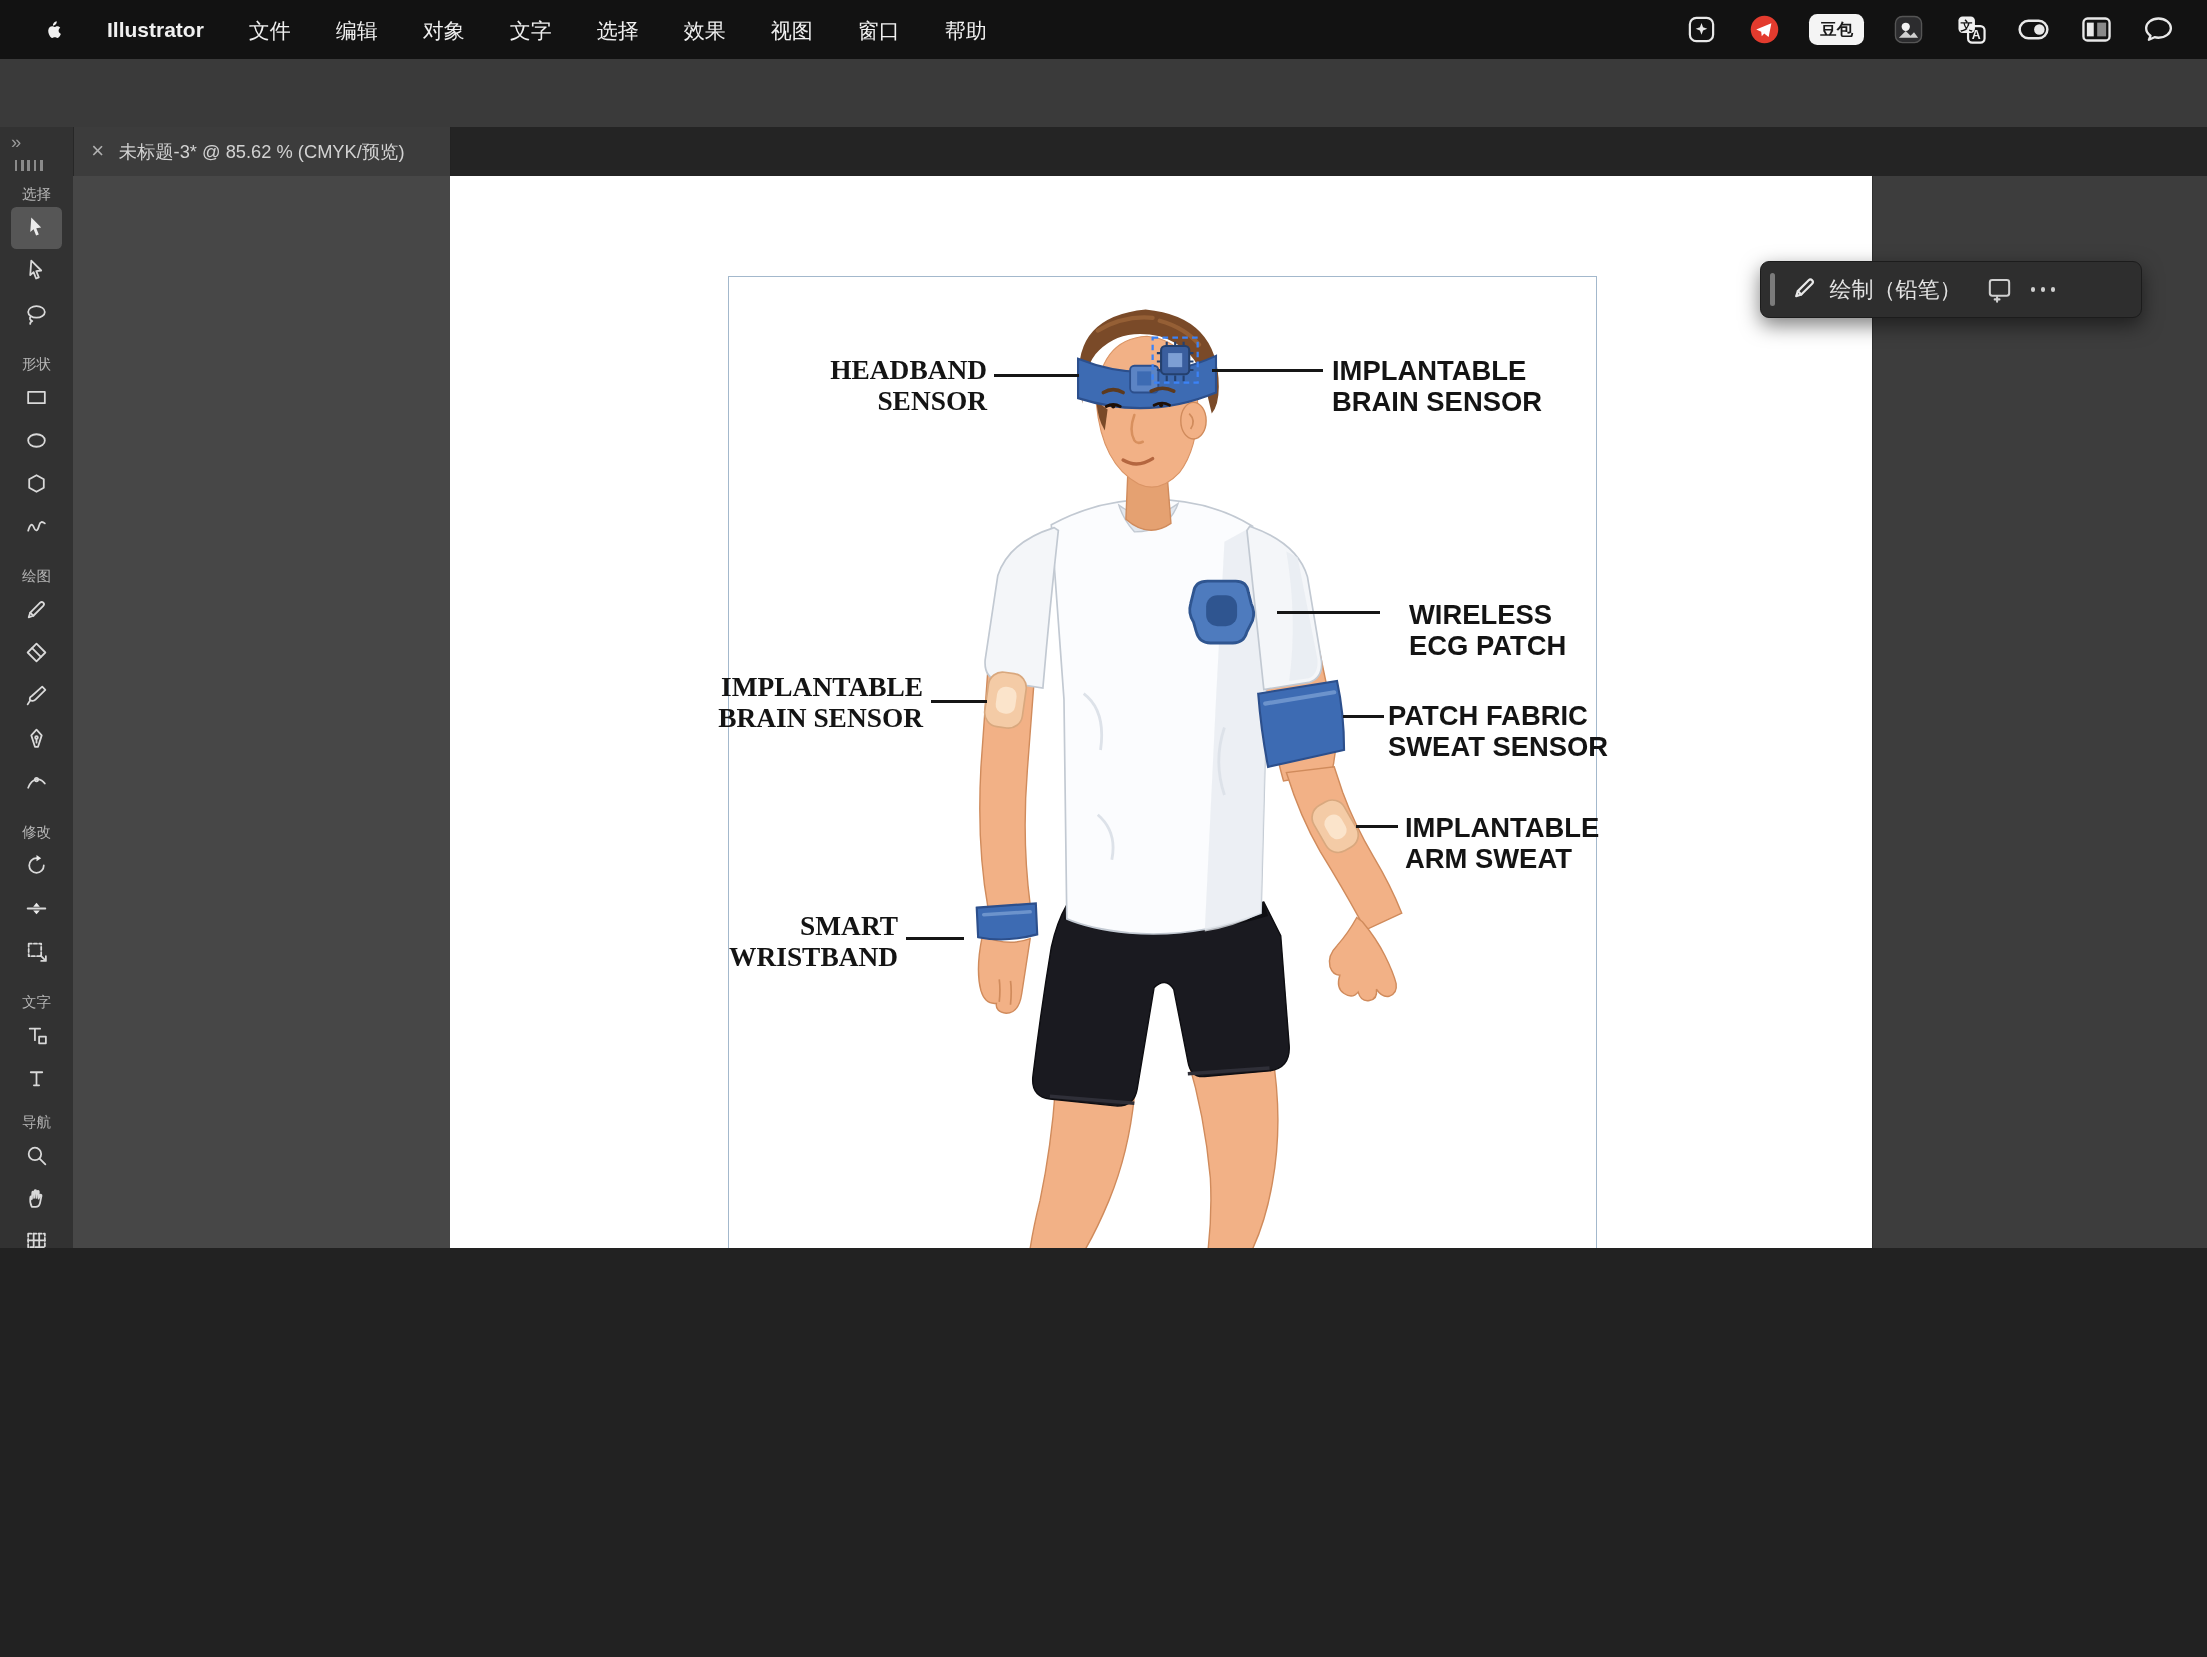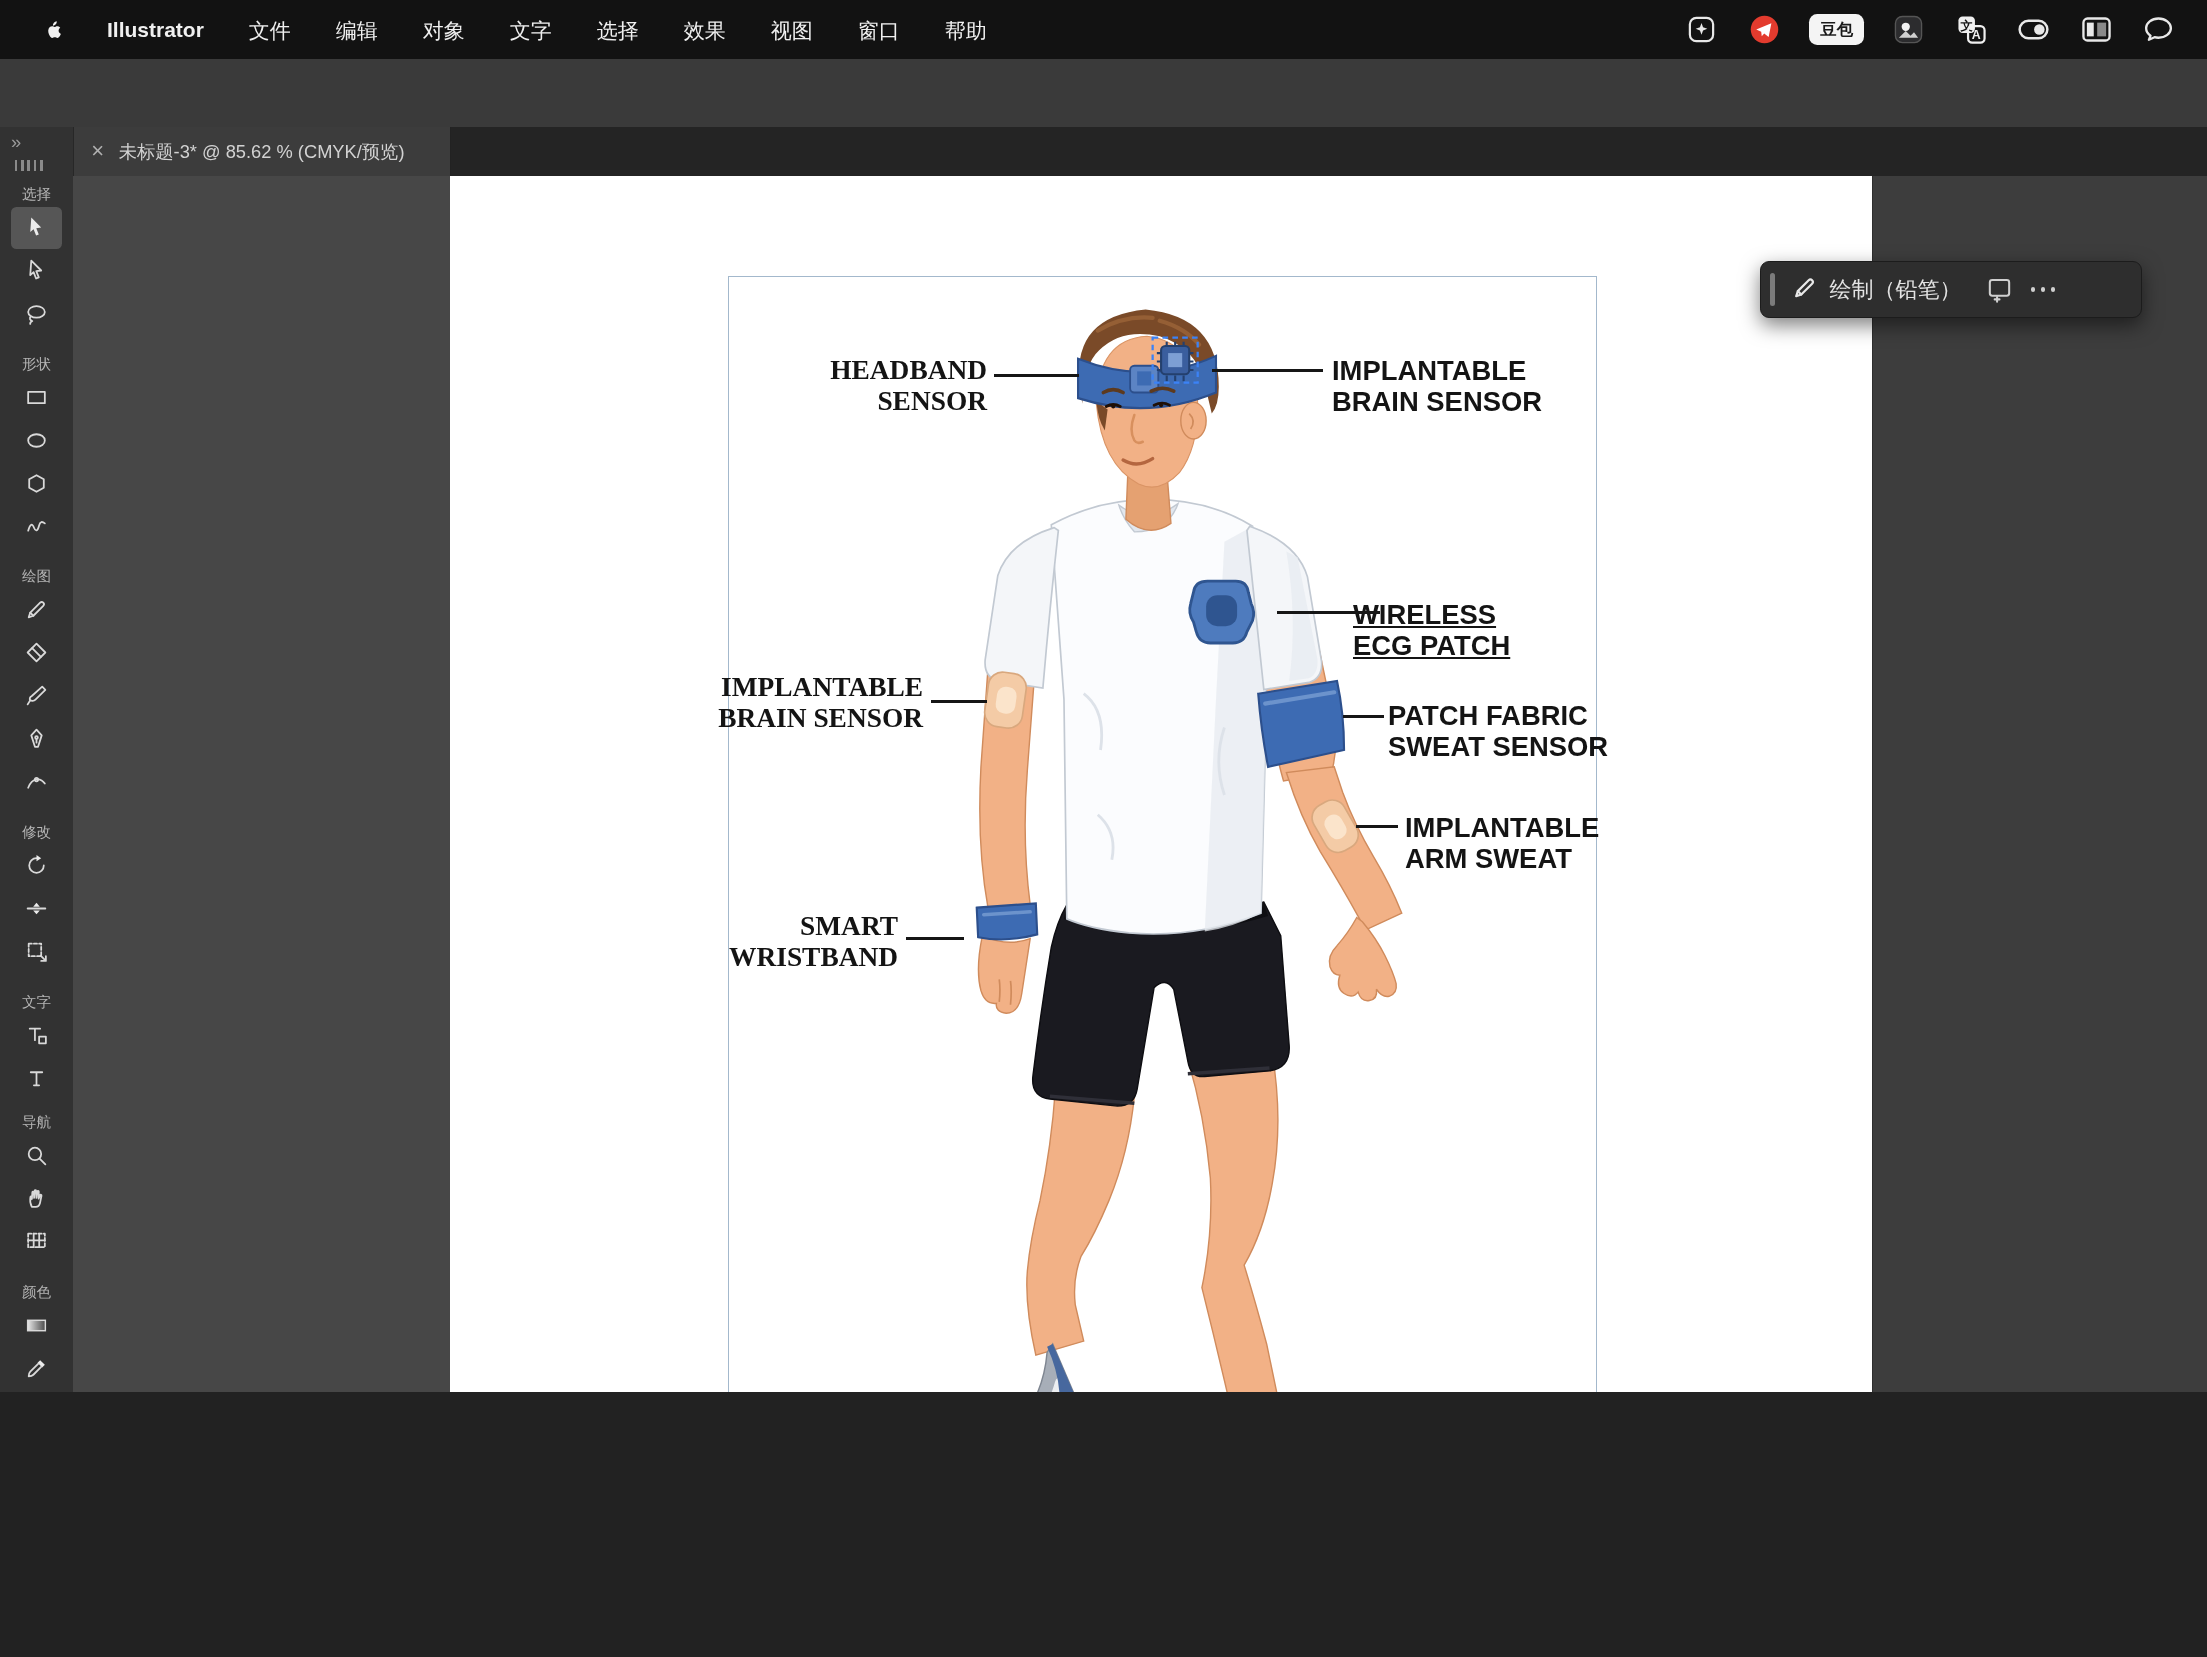--- a/index.html
+++ b/index.html
@@ -1,16 +1,16 @@
 <!DOCTYPE html>
 <html style="font-size:14.6px"><head>
 <meta charset="utf-8">
 <style>
   html,body{margin:0;padding:0;background:#222;}
-  #root{position:relative;width:2208px;height:1392px;background:#c4b5fd;overflow:hidden;
+  #root{position:relative;width:2208px;height:1248px;background:#c4b5fd;overflow:hidden;
         font-family:"Liberation Sans","DejaVu Sans",sans-serif;-webkit-font-smoothing:antialiased;}
   .abs{position:absolute;}
   .row{display:flex;align-items:center;}
   
   #menubar{left:0;top:0;width:2208px;height:59px;background:#121212;color:#f0f0f0;font-size:21px;}
   #menubar .menu-item{margin:2px 0 0 45px;cursor:default;}
   #appname{font-weight:bold;margin-left:35px;}
   #status-icons{position:absolute;right:32px;top:0;height:59px;display:flex;align-items:center;gap:27.4px;}
   .sicon{width:35px;height:35px;display:flex;align-items:center;justify-content:center;}
   
@@ -458,21 +458,21 @@
           <span>SENSOR</span>
       </div>
       <div class="lead" style="left:265px;top:97px;width:85px;"></div>
 
       <div class="cap" style="left:603px;top:78px;">
         <span>IMPLANTABLE</span>
           <span>BRAIN SENSOR</span>
       </div>
       <div class="lead" style="left:483px;top:92px;width:111px;"></div>
 
-      <div class="cap" style="left:624px;top:322px;text-decoration:underline;">
+      <div class="cap" style="left:680px;top:322px;">
         <span>WIRELESS</span>
           <span>ECG PATCH</span>
       </div>
       <div class="lead" style="left:548px;top:334px;width:103px;"></div>
 
       <div class="cap r" style="right:673px;top:395px;">
         <span>IMPLANTABLE</span>
           <span>BRAIN SENSOR</span>
       </div>
       <div class="lead" style="left:202px;top:423px;width:56px;"></div>

